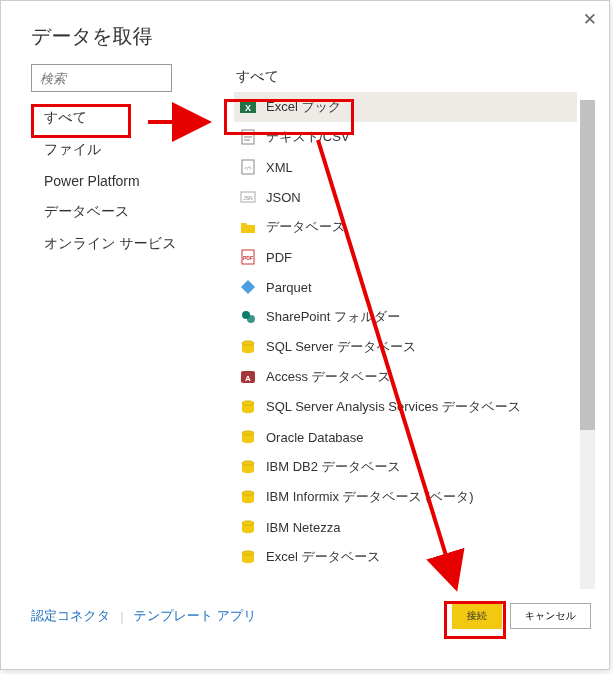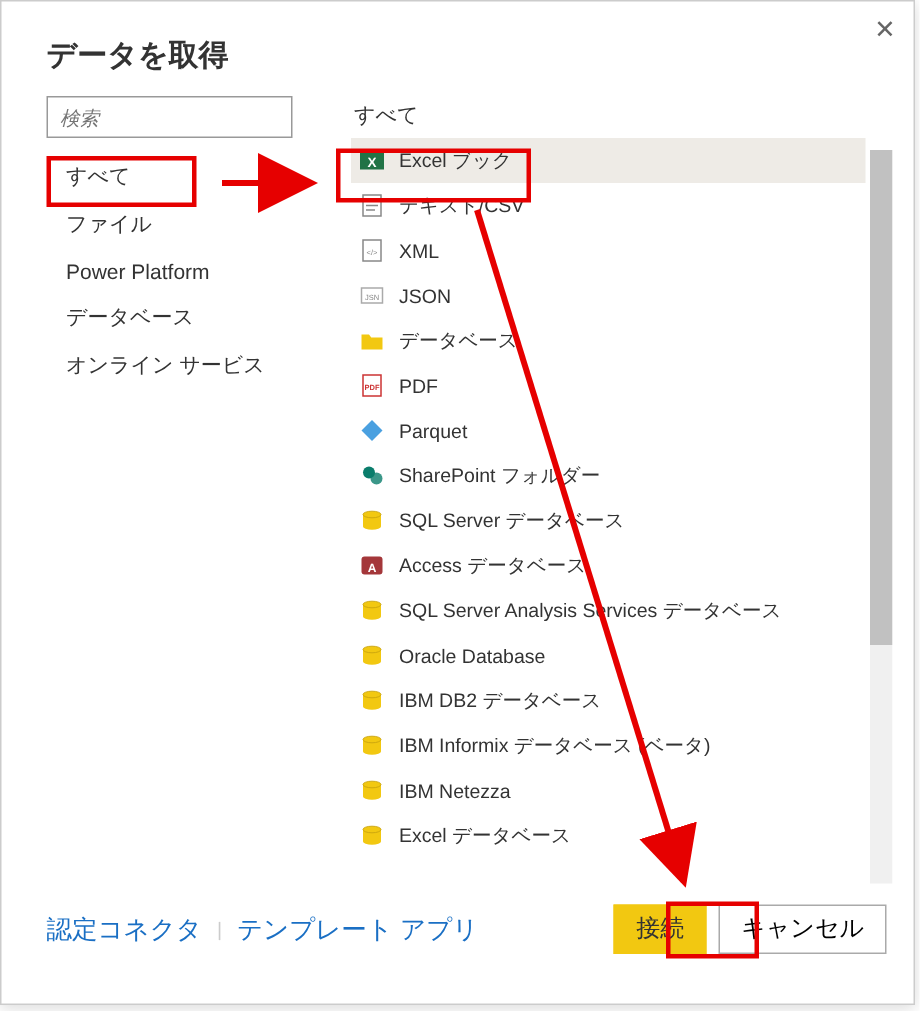--- a/index.html
+++ b/index.html
@@ -24,35 +24,35 @@
     position: absolute;
     right: 12px;
     top: 10px;
     font-size: 17px;
     color: #666;
     cursor: pointer;
     line-height: 1;
   }
   .title {
     font-size: 20px;
-    font-weight: 700;
+    font-weight: 400;
     padding: 22px 30px 14px 30px;
     color: #333;
   }
   .content {
     display: flex;
     padding: 0 14px 0 30px;
     height: 525px;
   }
   .sidebar {
     width: 165px;
     flex-shrink: 0;
   }
   .search-box {
-    width: 164px;
+    width: 141px;
     height: 28px;
     border: 1px solid #999;
     padding: 0 8px;
     font-size: 13px;
     color: #888;
     font-style: italic;
     margin-bottom: 10px;
   }
   .cat-item {
     padding: 7px 10px 7px 13px;
@@ -124,30 +124,30 @@
     padding: 14px 18px 14px 30px;
     gap: 8px;
   }
   .footer-links {
     display: flex;
     gap: 10px;
     align-items: center;
   }
   .footer-link {
     color: #1a6fc4;
-    font-size: 17px;
+    font-size: 13px;
     cursor: pointer;
   }
   .footer-sep {
     color: #ccc;
   }
   .footer-spacer { flex: 1; }
   .btn {
     padding: 5px 14px;
-    font-size: 16px;
+    font-size: 10px;
     border: 1px solid #aaa;
     background: #fff;
     cursor: pointer;
   }
   .btn.primary {
     background: #f2c811;
     border-color: #f2c811;
     color: #333;
   }
 

